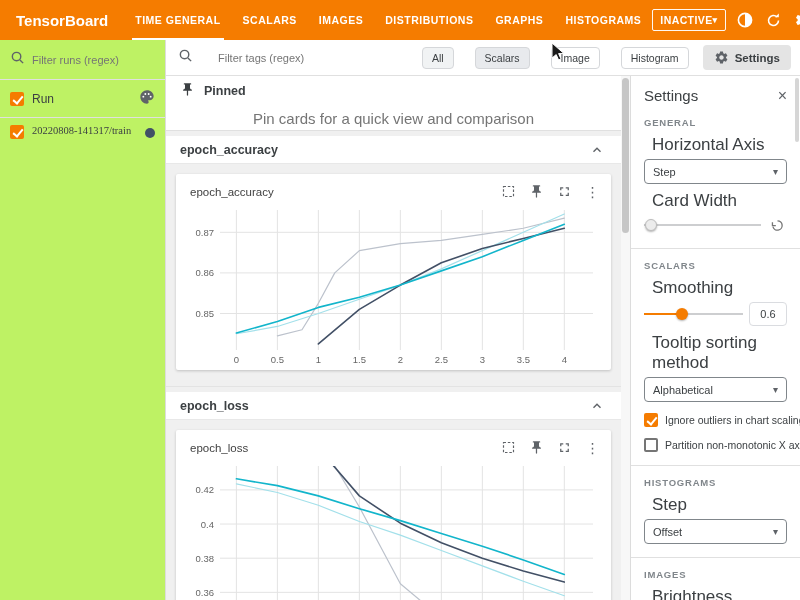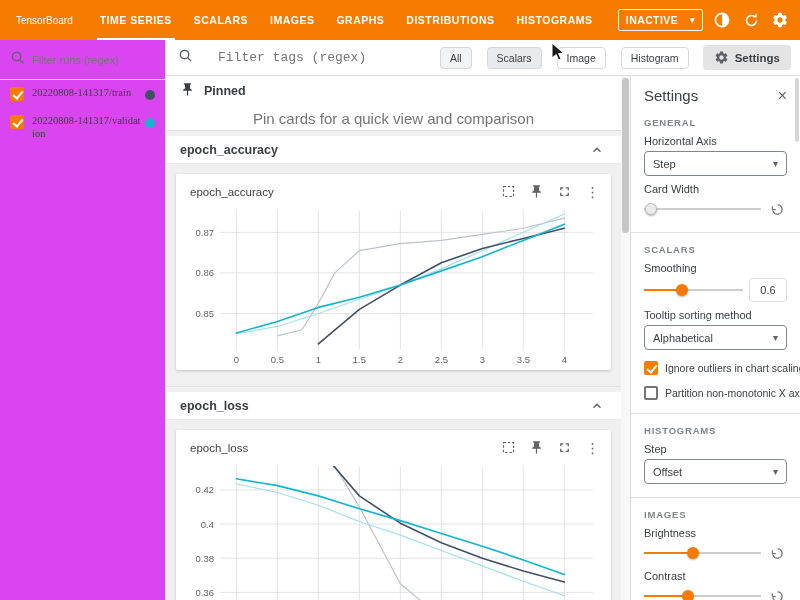--- a/index.html
+++ b/index.html
@@ -2,47 +2,47 @@
 <html><head>
 <meta charset="utf-8">
 <style>
   * { margin:0; padding:0; box-sizing:border-box; }
   html,body { width:800px; height:600px; overflow:hidden; }
   body { font-family:"Liberation Sans",sans-serif; background:#fff; color:#202124; }
   .app { position:relative; width:800px; height:600px; overflow:hidden; background:#fff; }
 
   
   .topbar { position:absolute; top:0; left:0; width:800px; height:40px; background:#f57c00; display:flex; align-items:center; color:#fff; z-index:30; }
-  .logo { font-size:10px; font-weight:400; padding:0 16px; white-space:nowrap; }
+  .logo { font-size:15px; font-weight:700; padding:0 16px; white-space:nowrap; }
   .nav { display:flex; height:40px; }
   .tab { font-size:10.5px; font-weight:700; letter-spacing:.5px; padding:0 11px; display:flex; align-items:center; height:40px; position:relative; cursor:pointer; white-space:nowrap; }
   .tab.active::after { content:""; position:absolute; left:8px; right:8px; bottom:0; height:2px; background:#fff; }
   .topbar-right { margin-left:auto; display:flex; align-items:center; gap:9px; padding-right:10px; }
-  .status-select { display:flex; align-items:center; gap:12px; font-size:10.5px; font-weight:700; letter-spacing:.4px; border:1px solid rgba(255,255,255,.95); border-radius:2px; padding:4px 7px; cursor:pointer; }
+  .status-select { display:flex; align-items:center; gap:0; font-size:10.5px; font-weight:700; letter-spacing:.4px; border:1px solid rgba(255,255,255,.95); border-radius:2px; padding:4px 7px; cursor:pointer; }
   .hicon { width:20px; height:20px; display:flex; align-items:center; justify-content:center; cursor:pointer; }
 
   
-  .sidebar { position:absolute; top:40px; left:0; width:166px; bottom:0; background:#d946ef; border-right:1px solid #dcdcdc; z-index:10; }
+  .sidebar { position:absolute; top:40px; left:0; width:166px; bottom:0; background:#bef264; border-right:1px solid #dcdcdc; z-index:10; }
   .search-row { display:flex; align-items:center; gap:7px; padding:10px 10px; border-bottom:1px solid #e0e0e0; }
   .search-row input { border:0; outline:0; font-size:11px; width:100%; color:#333; font-family:inherit; background:transparent; }
   .run-header { display:flex; align-items:center; gap:8px; padding:9px 10px; border-bottom:1px solid #e0e0e0; font-size:12px; color:#3c4043; }
   .run-header .hdr-label { flex:1; }
   .run-row { display:flex; align-items:flex-start; padding:6px 10px 7px; cursor:pointer; }
   .run-label { flex:1; margin:0 4px 0 8px; font-size:10.5px; line-height:13px; color:#3c4043; word-break:break-all;font-family:Liberation Serif, serif; }
   .dot { width:10px; height:10px; border-radius:50%; margin-top:4px; flex:0 0 10px; }
   .checkbox { width:14px; height:14px; border-radius:2px; flex:0 0 14px; position:relative; margin-top:1px; cursor:pointer; }
   .checkbox.checked { background:#f57c00; }
   .checkbox.checked::after { content:""; position:absolute; left:4.5px; top:1.5px; width:4px; height:8px; border:solid #fff; border-width:0 2px 2px 0; transform:rotate(40deg); }
   .checkbox.unchecked { border:2px solid #757575; background:#fff; }
 
   
   .tags-toolbar { position:absolute; top:40px; left:166px; width:634px; height:36px; background:#fff; border-bottom:1px solid #e0e0e0; display:flex; align-items:center; padding:0 9px 0 12px; z-index:20; }
   .tags-toolbar .tag-search { display:flex; align-items:center; gap:7px; flex:1; min-width:0; }
-  .tags-toolbar input { border:0; outline:0; font-size:13px; color:#333; width:100%; font-family:Liberation Mono, monospace;padding-left:18px; }
-  .chips { display:flex; gap:15px; }
+  .tags-toolbar input { border:0; outline:0; font-size:11px; color:#333; width:100%; font-family:Liberation Sans, sans-serif;padding-left:18px; }
+  .chips { display:flex; gap:21px; }
   .chip { border:1px solid #d5d7da; border-radius:4px; height:22px; display:flex; align-items:center; padding:0 9px; font-size:10.5px; color:#3c4043; cursor:pointer; background:#fff; white-space:nowrap; }
   .chip.shaded { background:#f1f3f4; }
   .chip.hover { background:#e8eaed; }
   .settings-btn { margin-left:14px; background:#e4e4e4; border-radius:4px; height:25px; display:flex; align-items:center; gap:6px; padding:0 11px; font-size:11.5px; font-weight:700; color:#3c4043; cursor:pointer; white-space:nowrap; }
 
   
   .main { position:absolute; top:76px; left:166px; width:455px; bottom:0; background:#fff; overflow:hidden; }
   .pinned-bar { height:30px; display:flex; align-items:center; gap:9px; padding:0 14px; background:#fff; }
   .pinned-title { font-size:12.5px; font-weight:700; color:#3c4043; }
   .pinned-hint { height:25px; display:flex; align-items:center; justify-content:center; font-size:15px; color:#757575; border-bottom:1px solid #e0e0e0; background:#fff; }
@@ -62,21 +62,21 @@
   .main-scrollbar { position:absolute; top:76px; left:621px; width:9px; bottom:0; background:#f7f7f7; z-index:15; }
   .main-scrollbar .thumb { position:absolute; top:2px; left:1px; width:7px; height:155px; background:#c6c6c6; border-radius:4px; cursor:pointer; }
   .panel-scrollbar { position:absolute; top:78px; right:1px; width:4px; height:64px; background:#d6d6d6; border-radius:2px; z-index:40; cursor:pointer; }
 
   
   .settings-panel { position:absolute; top:76px; left:630px; right:0; bottom:0; background:#fff; border-left:1px solid #dcdcdc; padding:0 13px; overflow:hidden; z-index:20; }
   .sp-head { display:flex; align-items:center; justify-content:space-between; padding:11px 0 2px; }
   .sp-title { font-size:15px; color:#3c4043; }
   .sp-close { font-size:16px; color:#5f6368; cursor:pointer; line-height:1; }
   .sp-section-label { font-size:9.5px; font-weight:700; letter-spacing:.8px; color:#80868b; margin:11px 0 2px; }
-  .sp-field-label { font-size:11px; color:#3c4043; margin:7px 0 4px; }
+  .sp-field-label { font-size:17px; color:#3c4043; margin:7px 8px 4px; }
   .select { border:1px solid #80868b; border-radius:4px; height:25px; display:flex; align-items:center; justify-content:space-between; padding:0 8px; font-size:11px; color:#3c4043; cursor:pointer; background:#fff; }
   .select .caret { color:#5f6368; font-size:10px; }
   .slider-row { display:flex; align-items:center; gap:6px; margin:2px 0; }
   .slider { position:relative; flex:1; height:20px; cursor:pointer; }
   .slider .track { position:absolute; top:9px; left:0; right:0; height:2px; background:#cdced0; }
   .slider .fill { position:absolute; top:9px; left:0; height:2px; background:#f57c00; }
   .slider .thumb { position:absolute; top:4px; width:12px; height:12px; border-radius:50%; background:#f57c00; transform:translateX(-50%); box-shadow:0 1px 2px rgba(0,0,0,.3); }
   .slider .thumb.gray-thumb { background:#ececec; border:1px solid #bdbdbd; }
   .reset-btn { width:20px; height:20px; display:flex; align-items:center; justify-content:center; cursor:pointer; flex:0 0 20px; }
   .sp-num { width:38px; height:24px; border:1px solid #dadce0; border-radius:4px; text-align:center; font-size:11px; color:#3c4043; font-family:Liberation Sans, sans-serif; outline:none; flex:0 0 38px; }
@@ -87,25 +87,25 @@
   .cursor { position:absolute; left:550px; top:42px; z-index:50; pointer-events:none; }
 </style>
 </head>
 <body>
 
 <div class="app">
 
   <header class="topbar">
     <div class="logo">TensorBoard</div>
     <nav class="nav">
-      <div class="tab active">TIME SERIES</div>
+      <div class="tab active">TIME GENERAL</div>
       <div class="tab">SCALARS</div>
       <div class="tab">IMAGES</div>
+      <div class="tab">DISTRIBUTIONS</div>
       <div class="tab">GRAPHS</div>
-      <div class="tab">DISTRIBUTIONS</div>
       <div class="tab">HISTOGRAMS</div>
     </nav>
     <div class="topbar-right">
       <div class="status-select">
         <span>INACTIVE</span>
         <span style="font-size:9px;">▾</span>
       </div>
       <span class="hicon">
         <svg width="18" height="18" viewBox="0 0 18 18">
             <circle cx="9" cy="9" r="6.6" fill="none" stroke="#fff" stroke-width="1.6"></circle>
@@ -130,29 +130,37 @@
   <aside class="sidebar">
     <div class="search-row">
       <span>
         <svg width="15" height="15" viewBox="0 0 16 16">
             <circle cx="7" cy="7" r="4.5" fill="none" stroke="#5f6368" stroke-width="1.5"></circle>
             <line x1="10.6" y1="10.6" x2="14" y2="14" stroke="#5f6368" stroke-width="1.5"></line>
           </svg>
       </span>
       <input placeholder="Filter runs (regex)" style="">
     </div>
+    <div class="run-header">
+      <span class="checkbox checked"></span>
+      <span class="hdr-label">Run</span>
+      <span>
+        <svg width="16" height="16" viewBox="0 0 24 24">
+            <path d="M12 22C6.49 22 2 17.51 2 12S6.49 2 12 2s10 4.04 10 9c0 3.31-2.69 6-6 6h-1.77c-.28 0-.5.22-.5.5 0 .12.05.23.13.33.41.47.64 1.06.64 1.67 0 1.38-1.12 2.5-2.5 2.5z" fill="#5f6368"></path>
+            <circle cx="6.5" cy="11.5" r="1.4" fill="#fff"></circle>
+            <circle cx="9.5" cy="7.5" r="1.4" fill="#fff"></circle>
+            <circle cx="14.5" cy="7.5" r="1.4" fill="#fff"></circle>
+            <circle cx="17.5" cy="11.5" r="1.4" fill="#fff"></circle>
+          </svg>
+      </span>
+    </div>
     <div class="run-row">
       <span class="checkbox checked"></span>
       <span class="run-label">20220808-141317/train</span>
       <span class="dot" style="background: rgb(66, 80, 102);"></span>
-    </div>
-    <div class="run-row">
-      <span class="checkbox checked"></span>
-      <span class="run-label">20220808-141317/validation</span>
-      <span class="dot" style="background: rgb(18, 181, 203);"></span>
     </div>
   </aside>
 
   <div class="tags-toolbar">
     <div class="tag-search">
       <span>
         <svg width="15" height="15" viewBox="0 0 16 16">
             <circle cx="7" cy="7" r="4.5" fill="none" stroke="#5f6368" stroke-width="1.5"></circle>
             <line x1="10.6" y1="10.6" x2="14" y2="14" stroke="#5f6368" stroke-width="1.5"></line>
           </svg>

